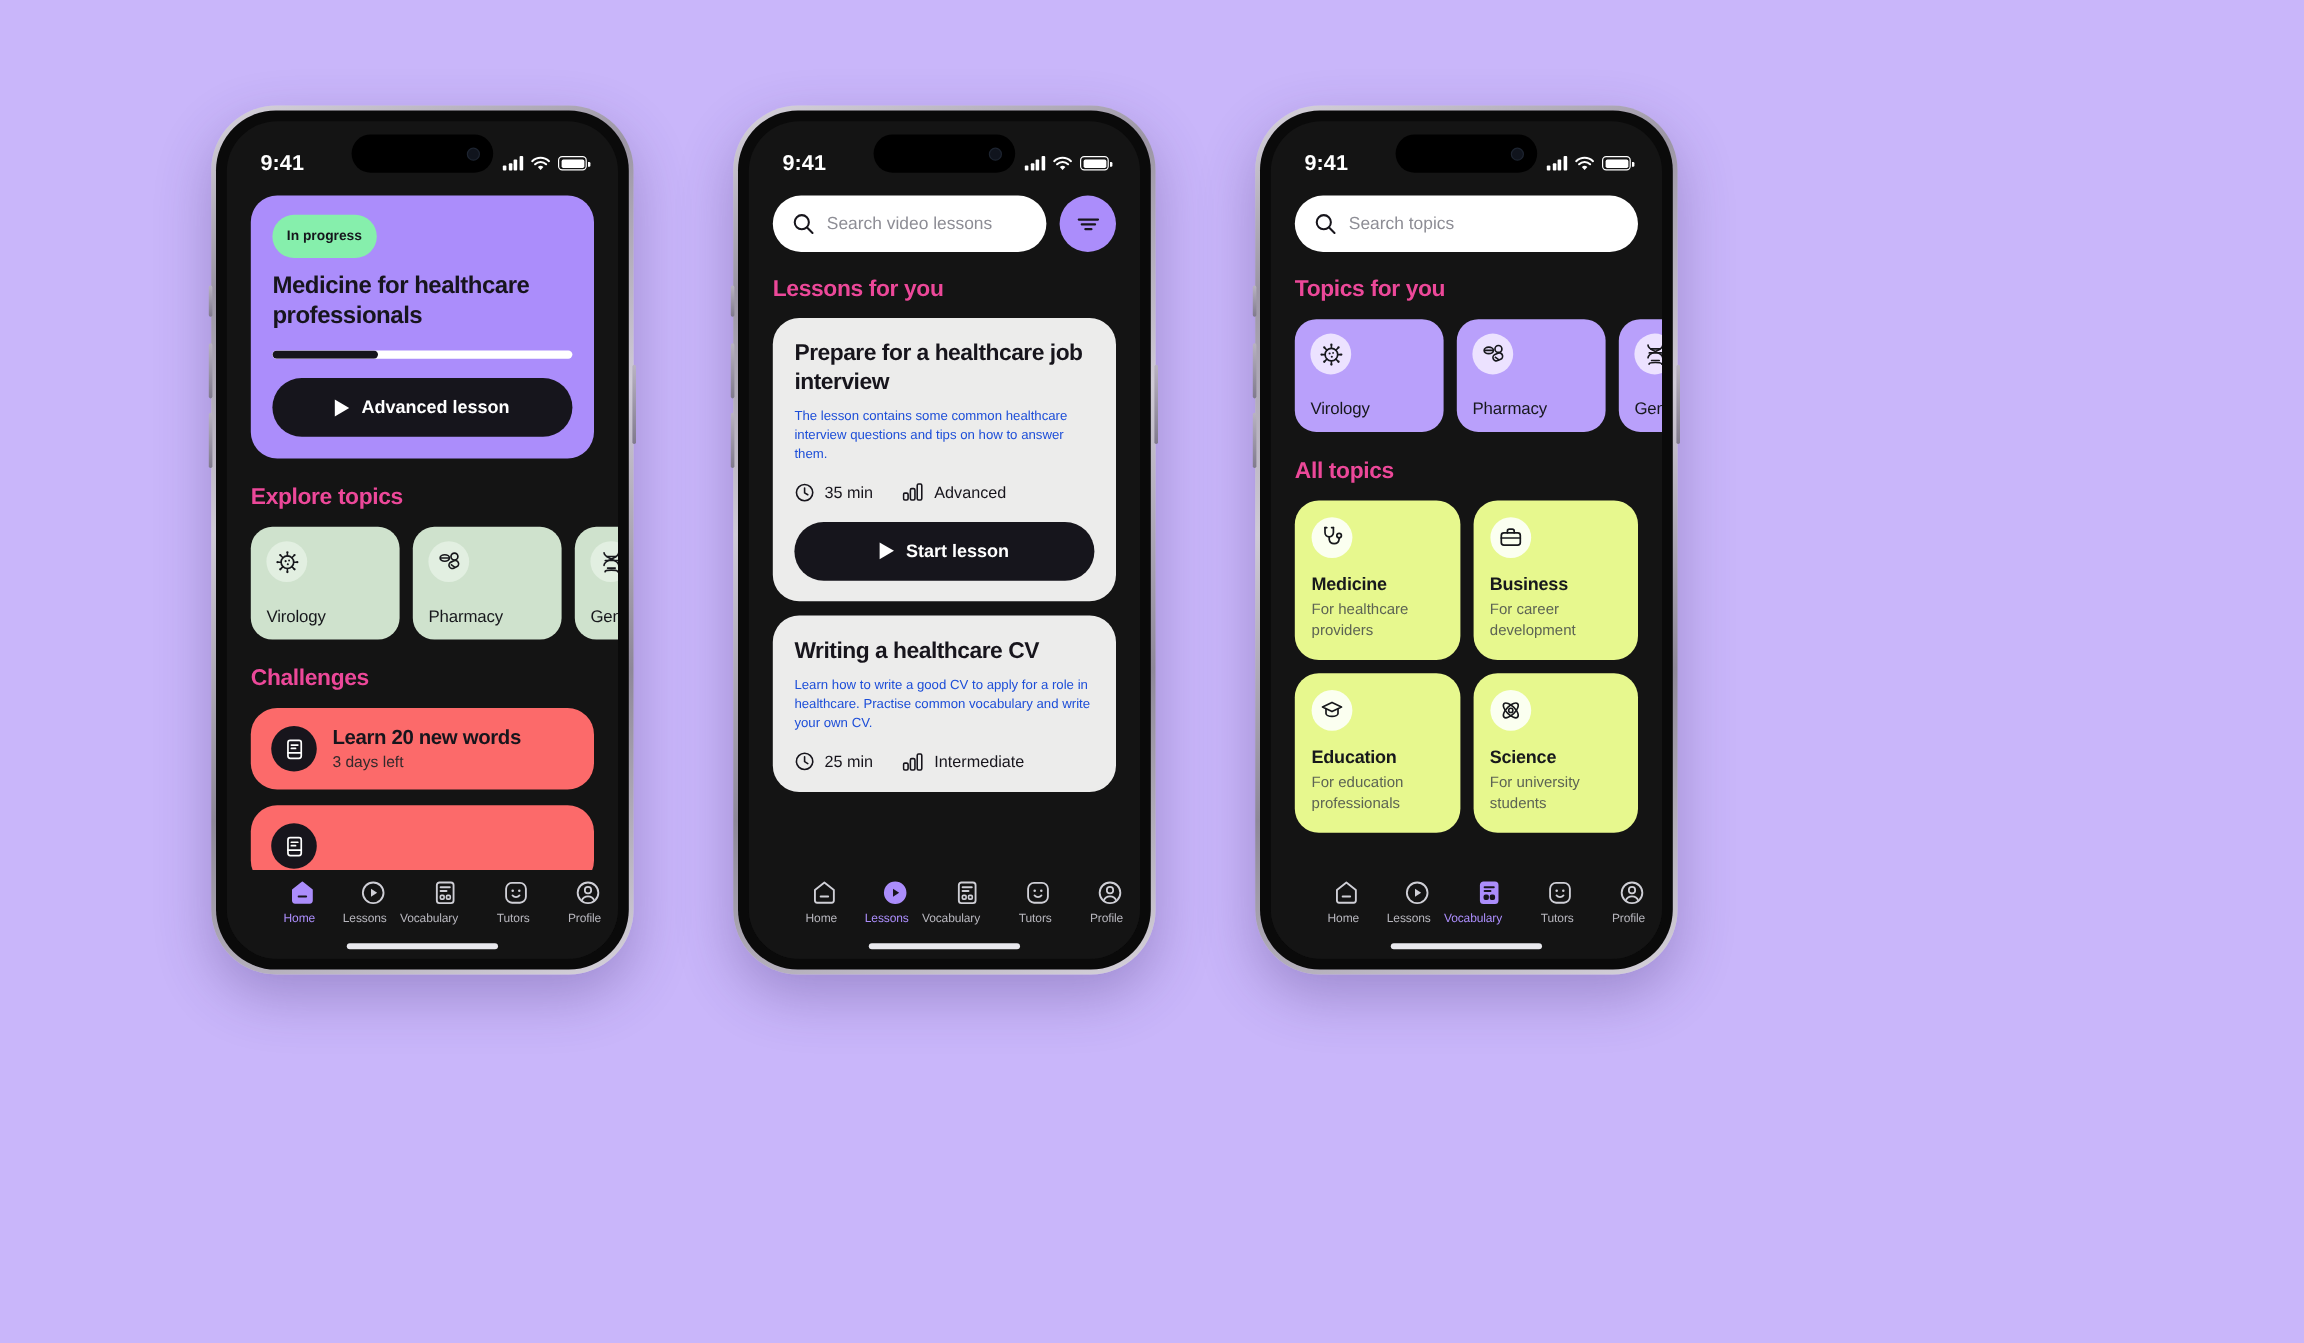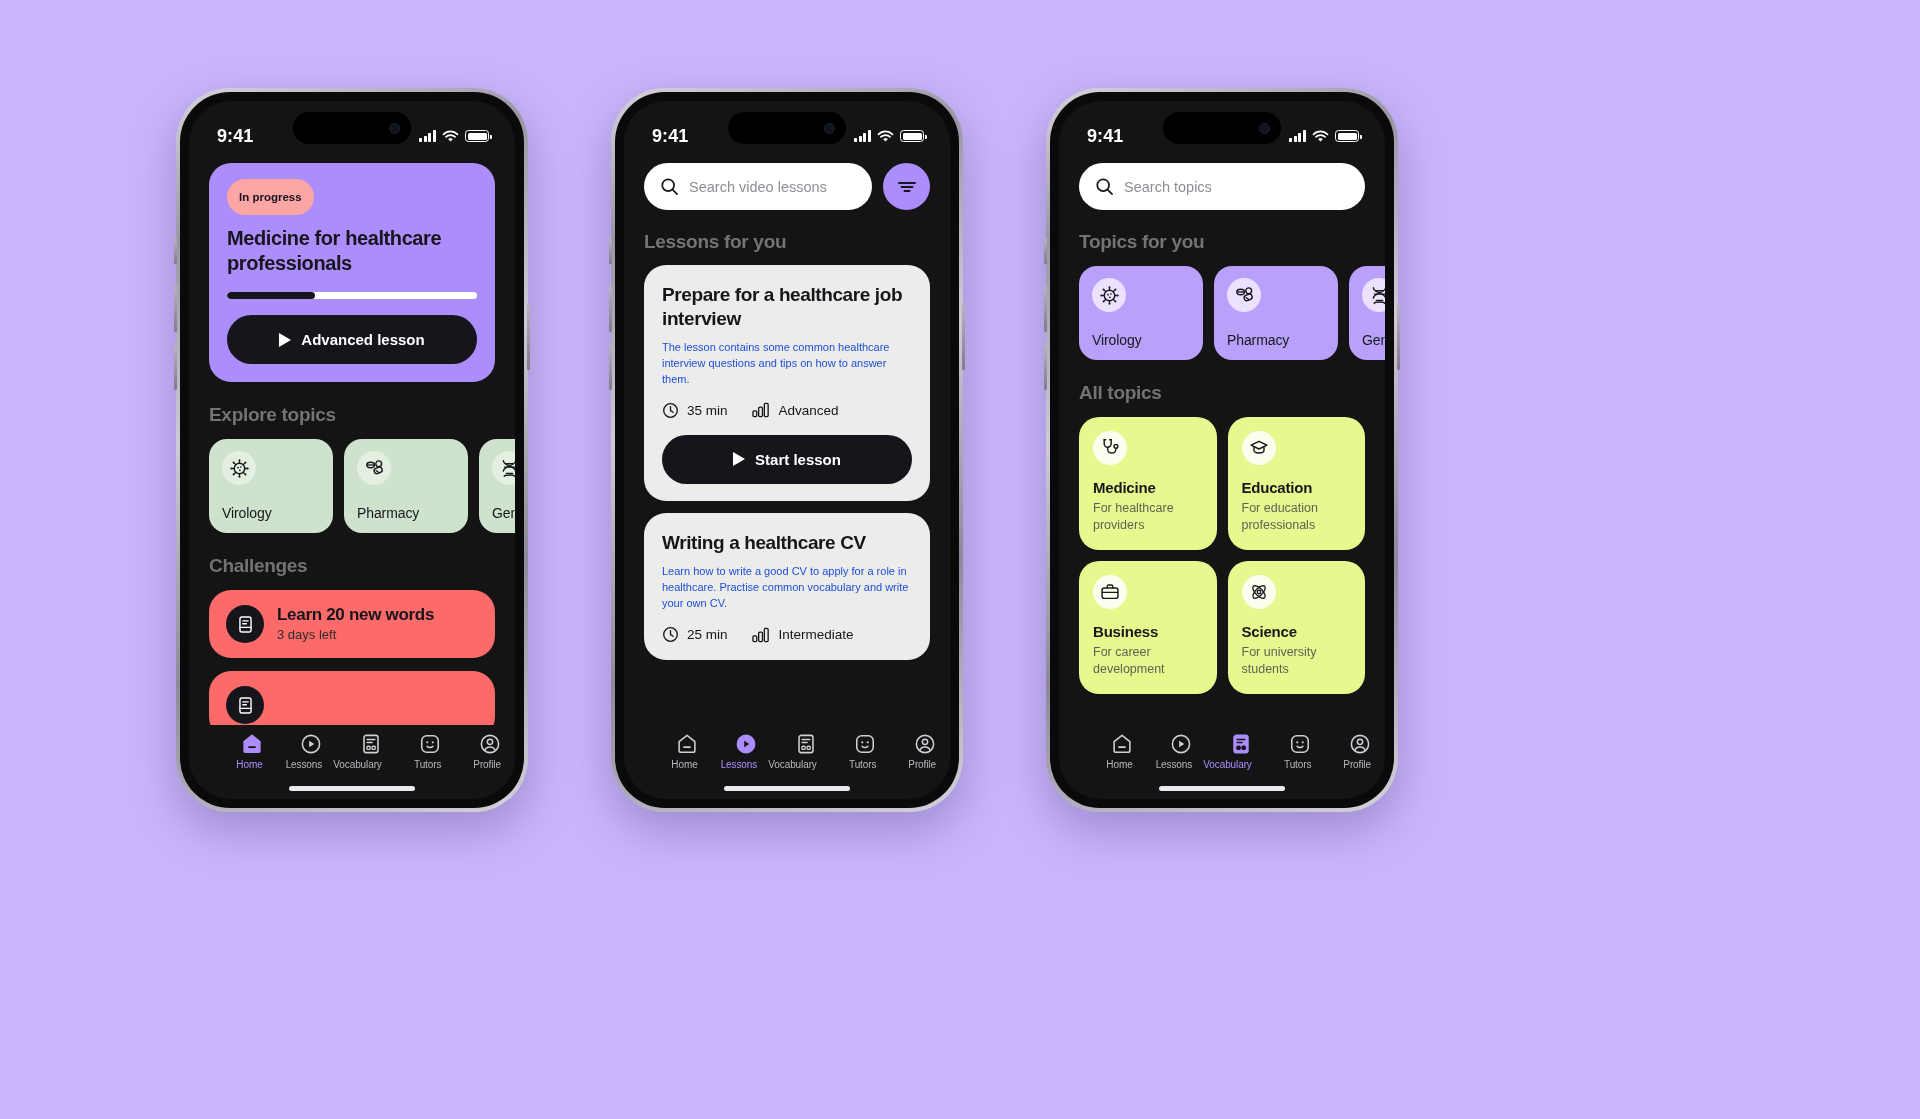--- a/index.html
+++ b/index.html
@@ -73,30 +73,30 @@
   }
   .batt::after {
     content:''; position:absolute; right:-3.5px; top:3.5px;
     width:2px; height:4px; background:#fff; border-radius:0 1px 1px 0;
   }
   .batt i { display:block; height:100%; width:100%; background:#fff; border-radius:1.5px; }
 
   
   .content { padding: 0 20px; position: relative; height: calc(100% - 56px); }
   .section-title {
-    color: #737373; font-size: 19px; font-weight: 700; letter-spacing: -.3px;
+    color: #ec4899; font-size: 19px; font-weight: 700; letter-spacing: -.3px;
   }
 
   
   .hero {
     background: #ab8dfb; border-radius: 22px; padding: 16px 18px 18px;
     margin-top: 6px;
   }
   .pill {
-    display: inline-block; background: #fca5a5; color: #15151c;
+    display: inline-block; background: #86efac; color: #15151c;
     font-size: 11.5px; font-weight: 600; padding: 12px 12px; border-radius: 20px;
   }
   .hero-title {
     color: #17151d; font-size: 20px; font-weight: 700; line-height: 1.26;
     letter-spacing: -.4px; margin-top: 11px;
   }
   .progress {
     margin-top: 16px; height: 7px; border-radius: 4px; background: #fff; overflow: hidden;
   }
   .progress i { display:block; height:100%; background:#16151c; border-radius:4px; }
@@ -597,37 +597,37 @@
                     <path d="M9.2 11.2v2.6a5 5 0 0 0 9.9 0v-1.3"></path>
                     <circle cx="19.1" cy="10" r="2.3"></circle>
                   </svg>
                 </span>
                 <div class="bc-title">Medicine</div>
                 <div class="bc-sub">For healthcare providers</div>
               </div>
               <div class="big-card">
                 <span class="badge">
                   <svg width="20" height="20" viewBox="0 0 24 24" fill="none" stroke="#17181c" stroke-width="1.7" stroke-linecap="round" stroke-linejoin="round">
-                    <path d="M12 4 2.5 8.6 12 13.2l9.5-4.6L12 4Z"></path>
-                    <path d="M6 10.6v4.5c0 1.6 2.7 2.9 6 2.9s6-1.3 6-2.9v-4.5"></path>
-                  </svg>
-                </span>
-                <div class="bc-title">Education</div>
-                <div class="bc-sub">For education professionals</div>
+                    <rect x="2.5" y="7.2" width="19" height="12.4" rx="2.6"></rect>
+                    <path d="M8.6 7.2V5.6A2 2 0 0 1 10.6 3.6h2.8a2 2 0 0 1 2 2v1.6"></path>
+                    <path d="M2.5 12.4h19M10.2 12.4h3.6"></path>
+                  </svg>
+                </span>
+                <div class="bc-title">Business</div>
+                <div class="bc-sub">For career development</div>
               </div>
               <div class="big-card">
                 <span class="badge">
                   <svg width="20" height="20" viewBox="0 0 24 24" fill="none" stroke="#17181c" stroke-width="1.7" stroke-linecap="round" stroke-linejoin="round">
-                    <rect x="2.5" y="7.2" width="19" height="12.4" rx="2.6"></rect>
-                    <path d="M8.6 7.2V5.6A2 2 0 0 1 10.6 3.6h2.8a2 2 0 0 1 2 2v1.6"></path>
-                    <path d="M2.5 12.4h19M10.2 12.4h3.6"></path>
-                  </svg>
-                </span>
-                <div class="bc-title">Business</div>
-                <div class="bc-sub">For career development</div>
+                    <path d="M12 4 2.5 8.6 12 13.2l9.5-4.6L12 4Z"></path>
+                    <path d="M6 10.6v4.5c0 1.6 2.7 2.9 6 2.9s6-1.3 6-2.9v-4.5"></path>
+                  </svg>
+                </span>
+                <div class="bc-title">Education</div>
+                <div class="bc-sub">For education professionals</div>
               </div>
               <div class="big-card">
                 <span class="badge">
                   <svg width="20" height="20" viewBox="0 0 24 24" fill="none" stroke="#17181c" stroke-width="1.6">
                     <circle cx="12" cy="12" r="2.1"></circle>
                     <ellipse cx="12" cy="12" rx="9.6" ry="4.3" transform="rotate(45 12 12)"></ellipse>
                     <ellipse cx="12" cy="12" rx="9.6" ry="4.3" transform="rotate(-45 12 12)"></ellipse>
                   </svg>
                 </span>
                 <div class="bc-title">Science</div>

